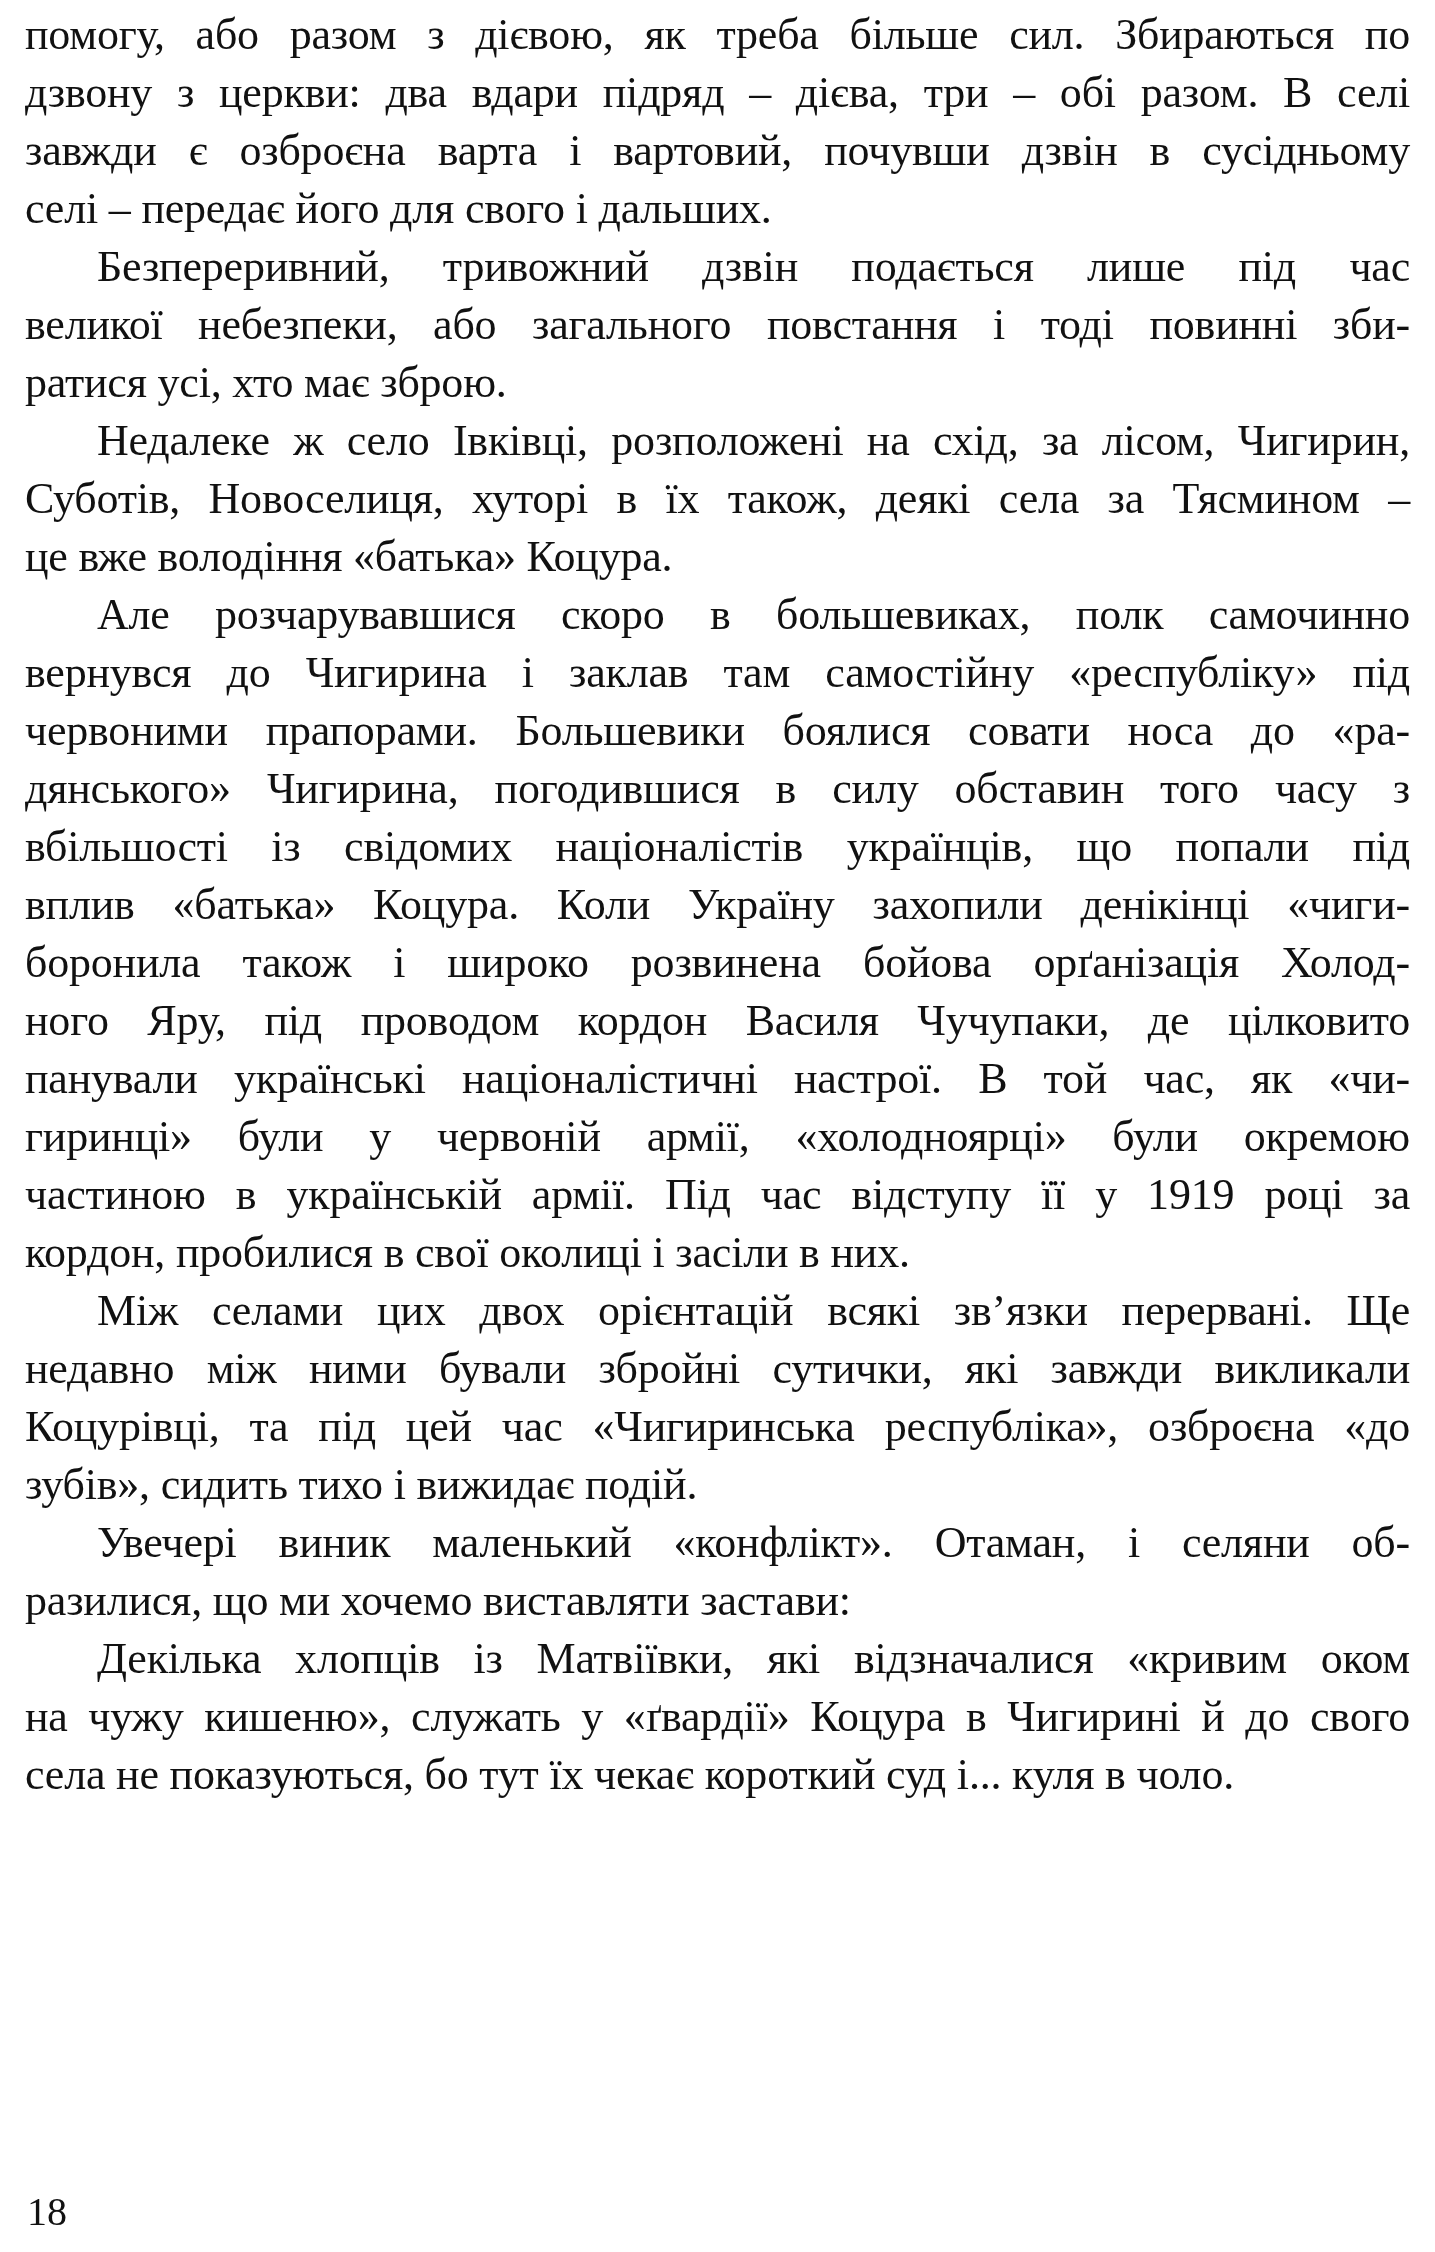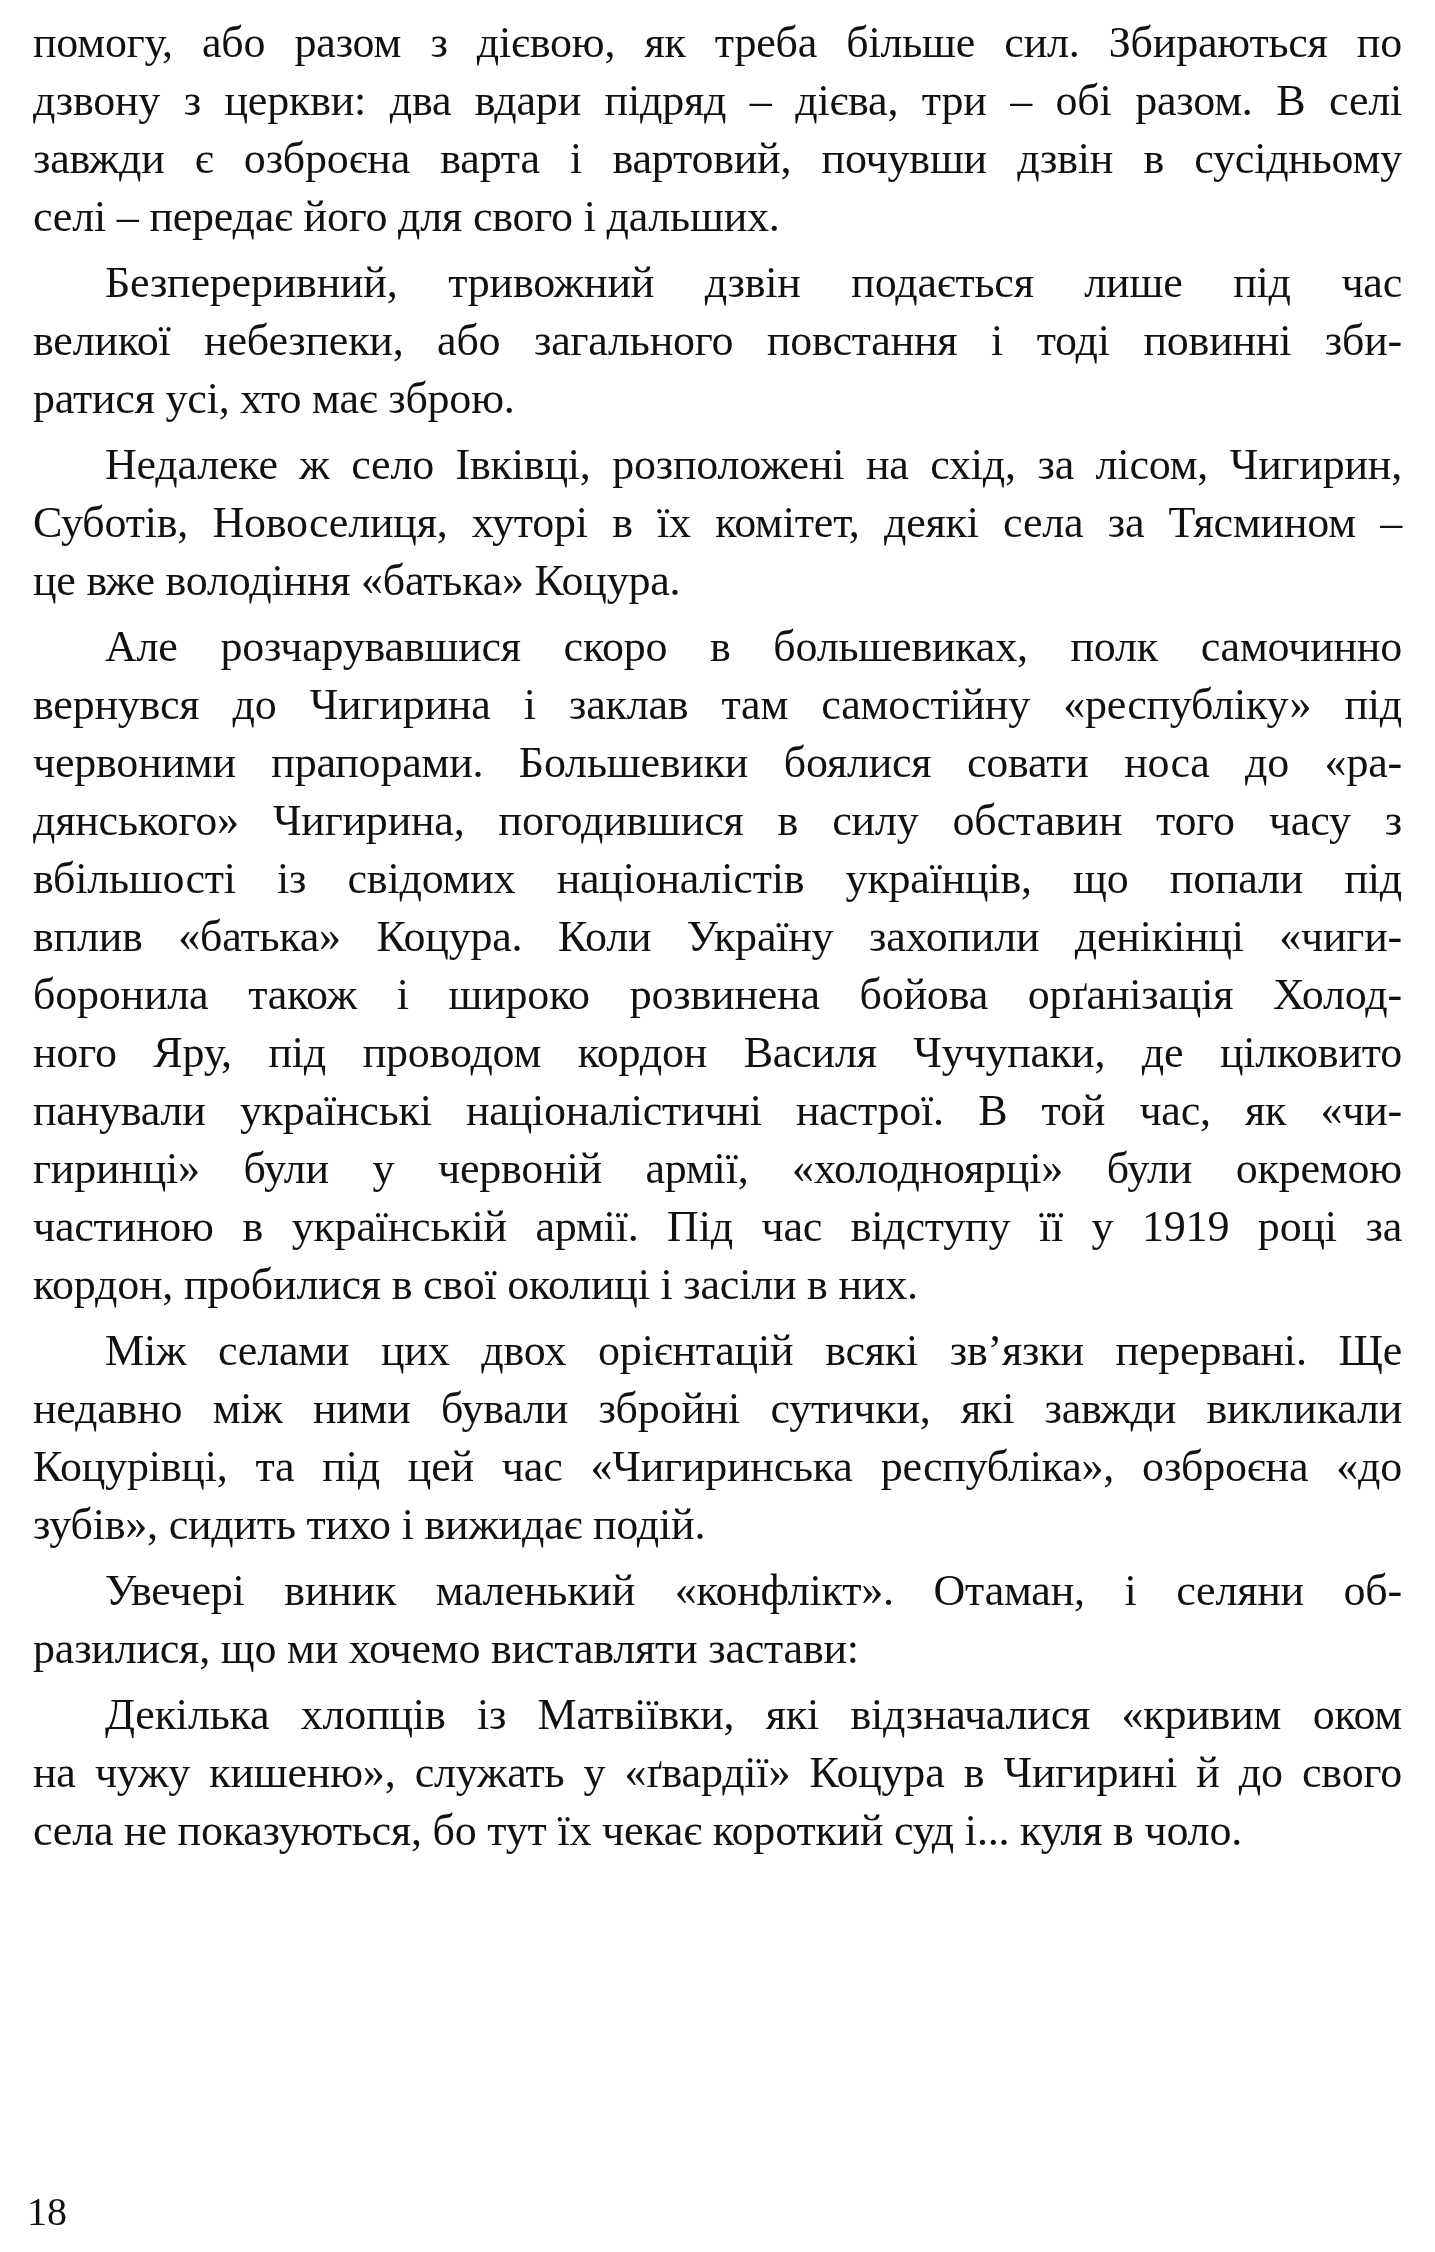--- a/index.html
+++ b/index.html
@@ -18,21 +18,21 @@
   }
   .body-text {
     position: absolute;
     left: 25px;
     top: 6px;
     width: 1385px;
     font-size: 44px;
     line-height: 58px;
     letter-spacing: -0.2px;
   }
-  .paragraph { margin: 8px; padding: 0; }
+  .paragraph { margin: 0; padding: 0; }
   .line {
     text-align: justify;
     text-align-last: justify;
   }
   .line.para-end {
     text-align-last: left;
   }
   .line.para-start {
     text-indent: 72px;
   }
@@ -56,21 +56,21 @@
         <div class="line">завжди є озброєна варта і вартовий, почувши дзвін в сусідньому</div>
         <div class="line para-end">селі – передає його для свого і дальших.</div>
       </div>
       <div class="paragraph">
         <div class="line para-start">Безпереривний, тривожний дзвін подається лише під час</div>
         <div class="line">великої небезпеки, або загального повстання і тоді повинні зби-</div>
         <div class="line para-end">ратися усі, хто має зброю.</div>
       </div>
       <div class="paragraph">
         <div class="line para-start">Недалеке ж село Івківці, розположені на схід, за лісом, Чигирин,</div>
-        <div class="line">Суботів, Новоселиця, хуторі в їх комітет, деякі села за Тясмином –</div>
+        <div class="line">Суботів, Новоселиця, хуторі в їх також, деякі села за Тясмином –</div>
         <div class="line para-end">це вже володіння «батька» Коцура.</div>
       </div>
       <div class="paragraph">
         <div class="line para-start">Але розчарувавшися скоро в большевиках, полк самочинно</div>
         <div class="line">вернувся до Чигирина і заклав там самостійну «республіку» під</div>
         <div class="line">червоними прапорами. Большевики боялися совати носа до «ра-</div>
         <div class="line">дянського» Чигирина, погодившися в силу обставин того часу з</div>
         <div class="line">вбільшості із свідомих націоналістів українців, що попали під</div>
         <div class="line">вплив «батька» Коцура. Коли Україну захопили денікінці «чиги-</div>
         <div class="line">боронила також і широко розвинена бойова орґанізація Холод-</div>

